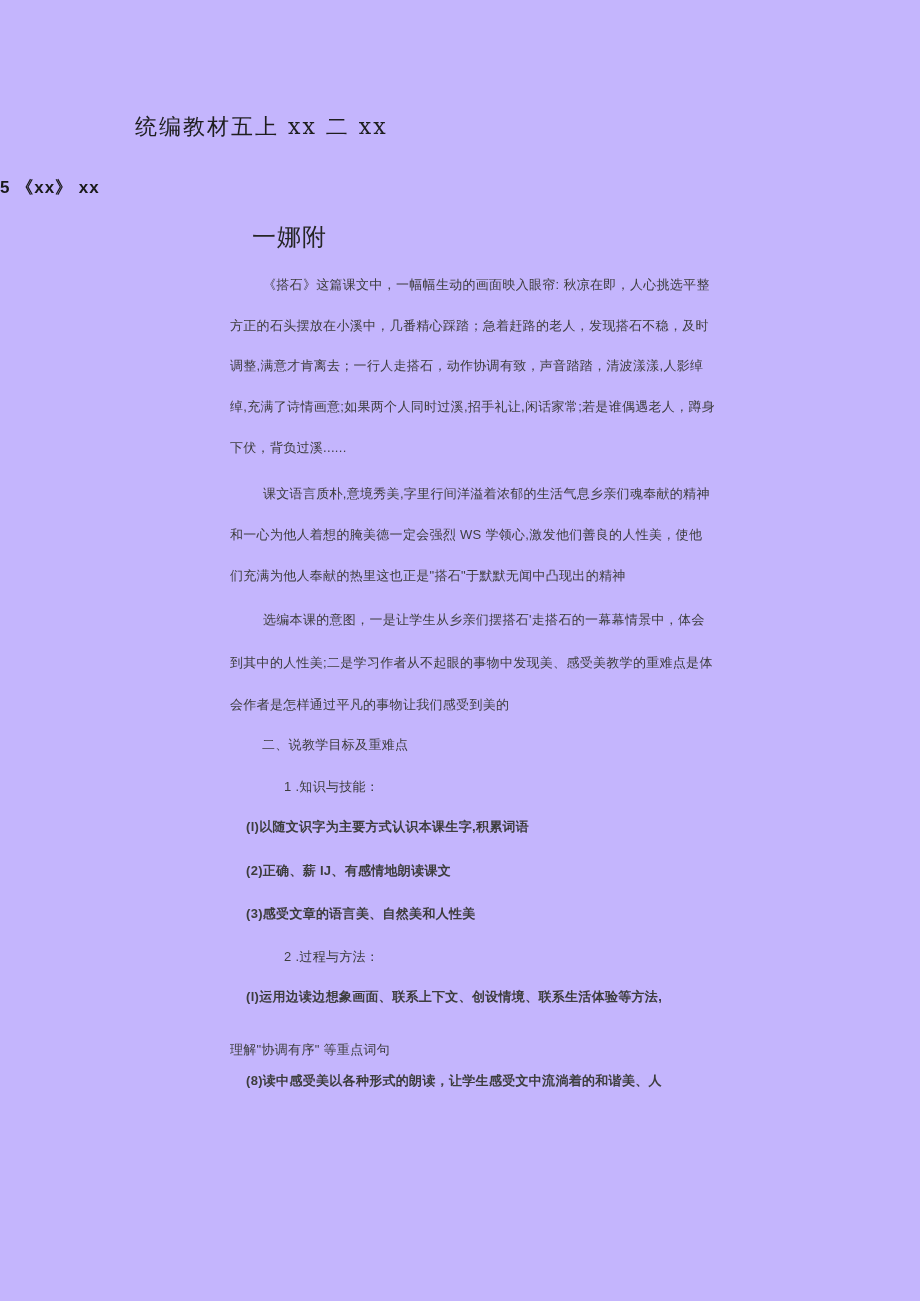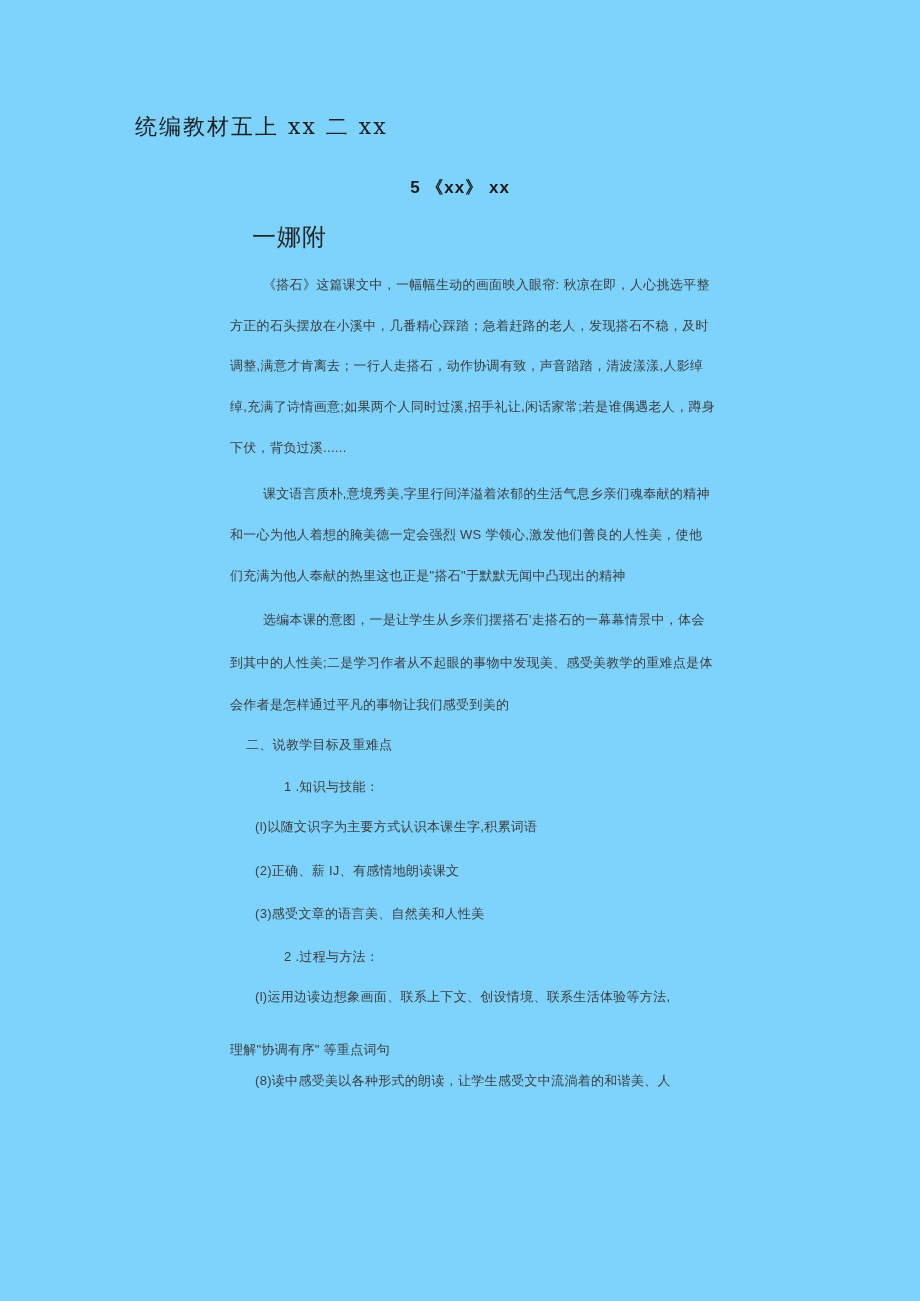--- a/index.html
+++ b/index.html
@@ -1,51 +1,51 @@
 <!DOCTYPE html>
 <html><head>
 <meta charset="utf-8">
 <style>
   html,body { margin:0; padding:0; background:#ffffff; }
   .page {
     position:relative;
     width:920px; height:1301px;
-    background:#7dd3fc;
+    background:#c4b5fd;
     font-family:"Liberation Sans","DejaVu Sans",sans-serif;
     color:#3d3d3d;
     overflow:hidden;
   }
   .ln {
     position:absolute;
     font-size:13px;
     line-height:17px;
     letter-spacing:0.3px;
     white-space:nowrap;
     color:#3d3d3d;
   }
   
   .m  { left:230px; }   
   .i  { left:263px; }   
-  .s  { left:246px; }   
+  .s  { left:262px; }   
   .n  { left:236px;margin-left:48px; }   
-  .it { left:255px; }   
+  .it { left:246px;font-weight:bold; }   
 
   .hdr {
     position:absolute;
     left:135px; top:112px;
     font-size:22px;
     font-family:"DejaVu Serif","Liberation Serif",serif;
     color:#1e1e1e;
     letter-spacing:2px;
     white-space:nowrap;
   }
   .title {
     position:absolute;
     left:0; right:0; top:176px;
-    text-align:center;
+    text-align:left;
     font-size:17px;
     font-weight:bold;
     color:#1a1a1a;
     letter-spacing:1px;
     white-space:nowrap;
   }
   .byline {
     position:absolute;
     left:252px; top:221px;
     font-size:24px;

